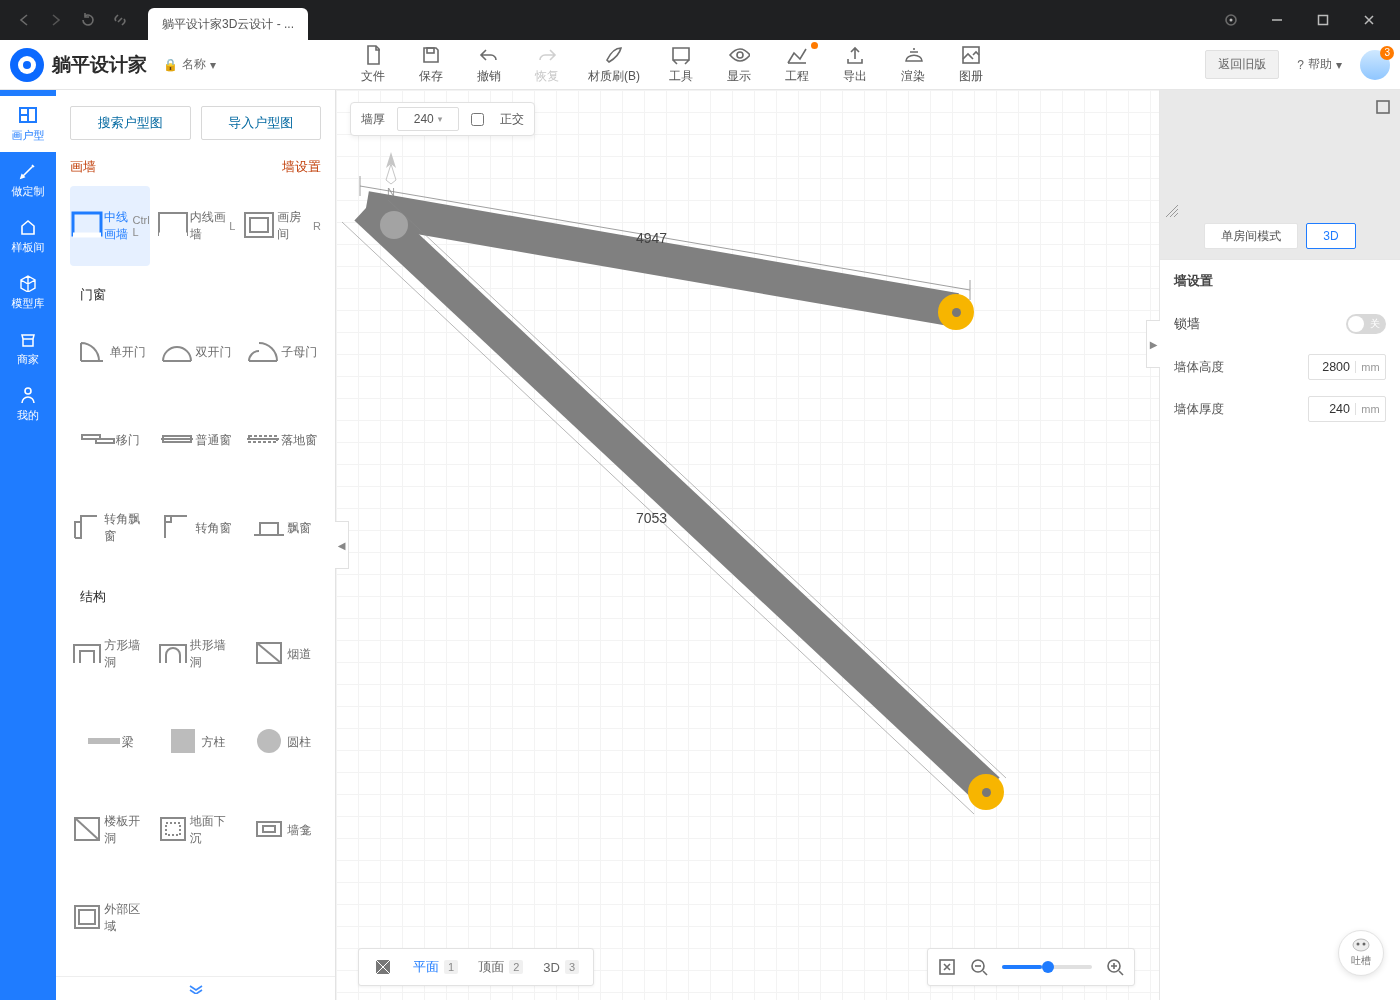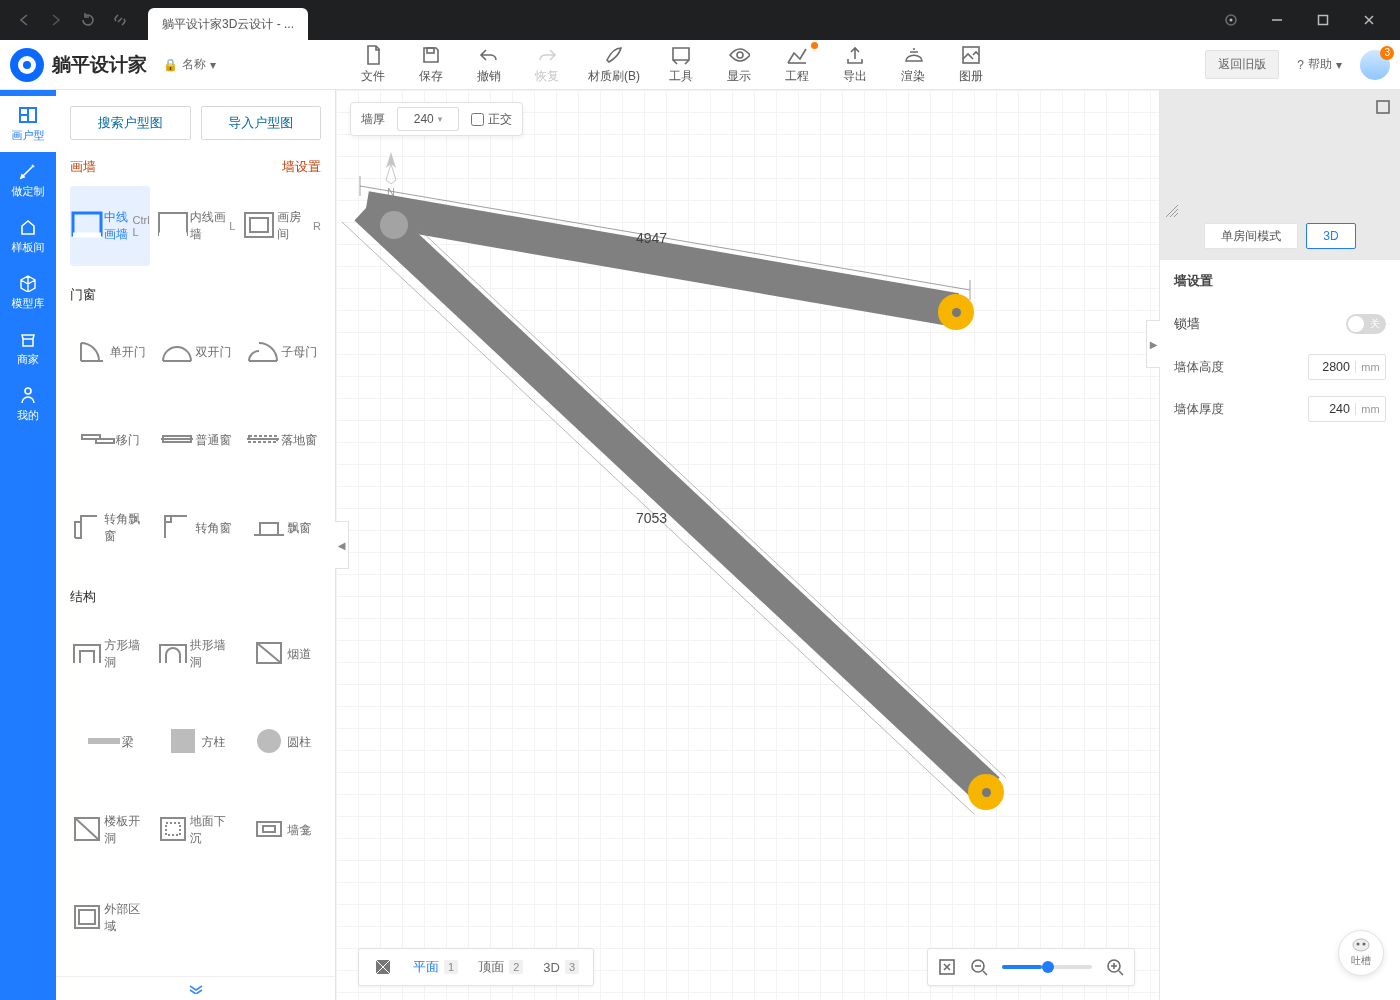--- a/index.html
+++ b/index.html
@@ -40,21 +40,21 @@
 
 .leftpanel { width: 280px; border-right: 1px solid #e3e3e3; display: flex; flex-direction: column; overflow: hidden; }
 .lp-top { display: flex; gap: 10px; padding: 16px 14px 10px; }
 .lp-btn { flex: 1; border: 1px solid #d8d8d8; background: #fff; font-size: 13px; color: #0369a1; height: 34px; border-radius: 2px; }
 .lp-tabs { display: flex; justify-content: space-between; padding: 8px 14px 4px; font-size: 13px; color: #c2410c; }
 .lp-grid { display: grid; grid-template-columns: repeat(3, 1fr); gap: 8px 6px; padding: 6px 14px 10px; }
 .lp-cell { height: 80px; display: flex; flex-direction: row; align-items: center; justify-content: center; font-size: 12px; color: #6b6b6b; border-radius: 4px; }
 .lp-cell.active { background: #e6f0ff; color: #1f7cff; }
 .lp-cell .gly { width: 36px; height: 34px; display: flex; align-items: center; justify-content: center; margin-bottom: 2px; }
 .lp-cell .sub { font-size: 11px; color: #8b8b8b; line-height: 12px; }
-.lp-sect { padding: 10px 14px 2px; font-size: 13px; color: #2b2b2b; font-family: Liberation Mono, monospace; }
+.lp-sect { padding: 10px 24px 2px; font-size: 13px; color: #2b2b2b; font-family: Liberation Mono, monospace; }
 .lp-scroll { overflow-y: auto; flex: 1; }
 .lp-footer { height: 24px; border-top: 1px solid #eee; display: flex; align-items: center; justify-content: center; color: #3a8bff; }
 
 
 .canvas-wrap { flex: 1; position: relative; background: #fff; border-right: 1px solid #e6e6e6; }
 .grid-bg { position: absolute; inset: 0;
   background-image:
     linear-gradient(#f3f3f3 1px, transparent 1px),
     linear-gradient(90deg, #f3f3f3 1px, transparent 1px),
     linear-gradient(#eaeaea 1px, transparent 1px),
@@ -545,21 +545,21 @@
 
   <div class="canvas-wrap">
     <div class="grid-bg"></div>
 
     <div class="wall-top-toolbar">
       <span>墙厚</span>
       <div class="sel">
           <span>240</span>
           <span style="font-size:9px;color:#999">▾</span>
         </div>
-      <label style="display:flex;align-items:center;gap:4px">
+      <label style="display:flex;align-items:center;gap:16px">
           <input type="checkbox" style="">
           <span>正交</span>
         </label>
     </div>
 
     <div class="compass">
       <svg width="22" height="36">
           <path d="M11 2 L6 18 L11 14 L16 18 Z" fill="#c6c6c6"></path>
           <path d="M11 14 L6 30 L11 34 L16 30 Z" fill="none" stroke="#c6c6c6"></path>
         </svg>

